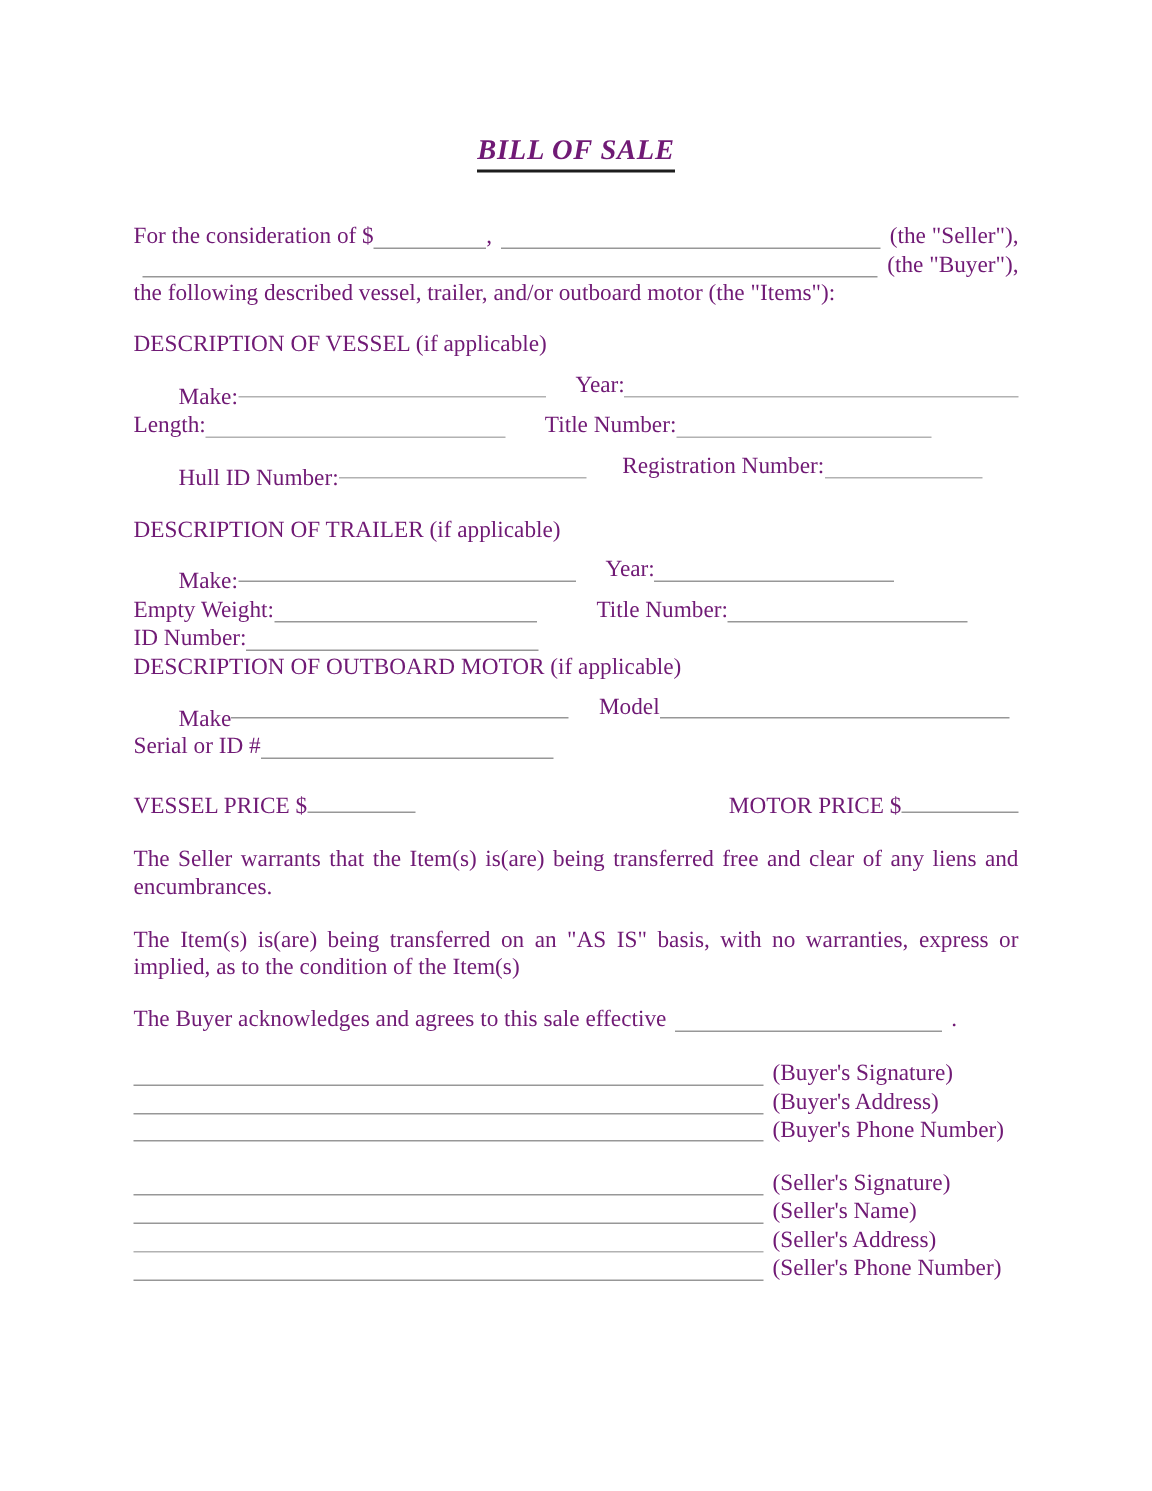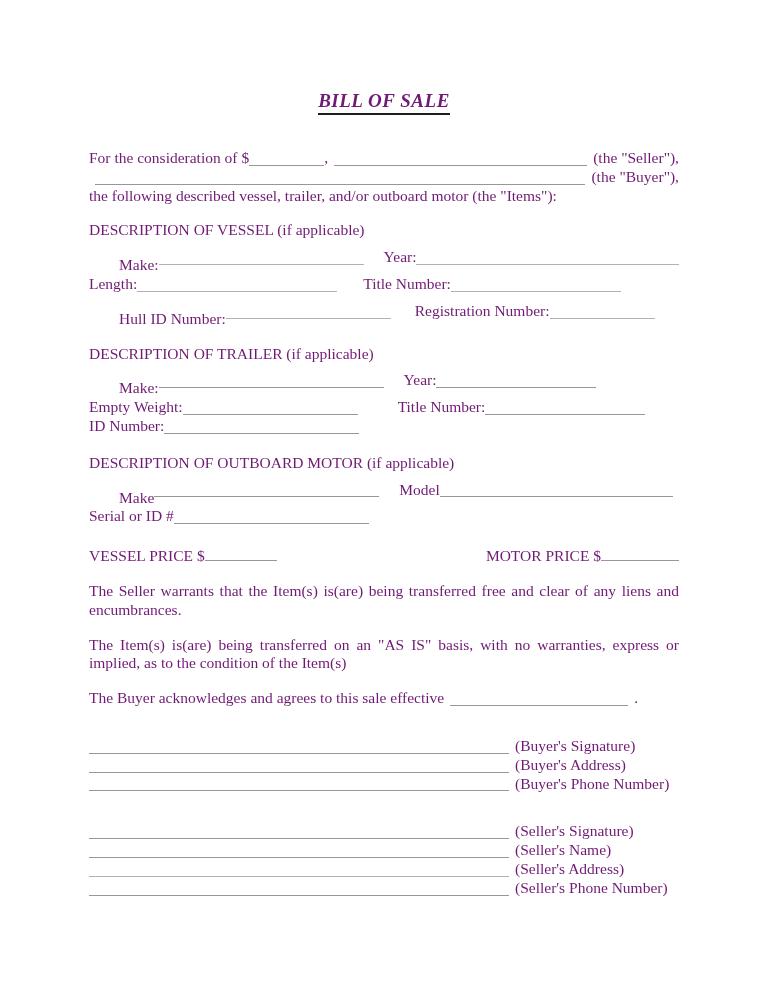--- a/index.html
+++ b/index.html
@@ -41,22 +41,22 @@
     border-bottom: 1px solid #979797;
     height: 12px;
     margin-bottom: -2px;
     flex: 0 0 auto;
   }
   .bl-light { border-bottom-color: #b2b2b2; }
   .grow { flex: 1 1 auto; }
   .indent { margin-left: 30px; margin-top: 16px; }
   .mt15 { margin-top: 21px; }
   .mt16 { margin-top: 16px; }
-  .mt17 { margin-top: 29px; }
-  .mt18 { margin-top: 18px; }
+  .mt17 { margin-top: 17px; }
+  .mt18 { }
   .gap6  { margin-left: 6px; }
   .gap14 { margin-left: 14px; }
   .gap24 { margin-left: 24px; }
   .gap26 { margin-left: 26px; }
   .gap40 { margin-left: 40px; }
   .w72  { width: 72px; }
   .w75  { width: 75px; }
   .w78  { width: 78px; }
   .w105 { width: 105px; }
   .w160 { width: 160px; }

